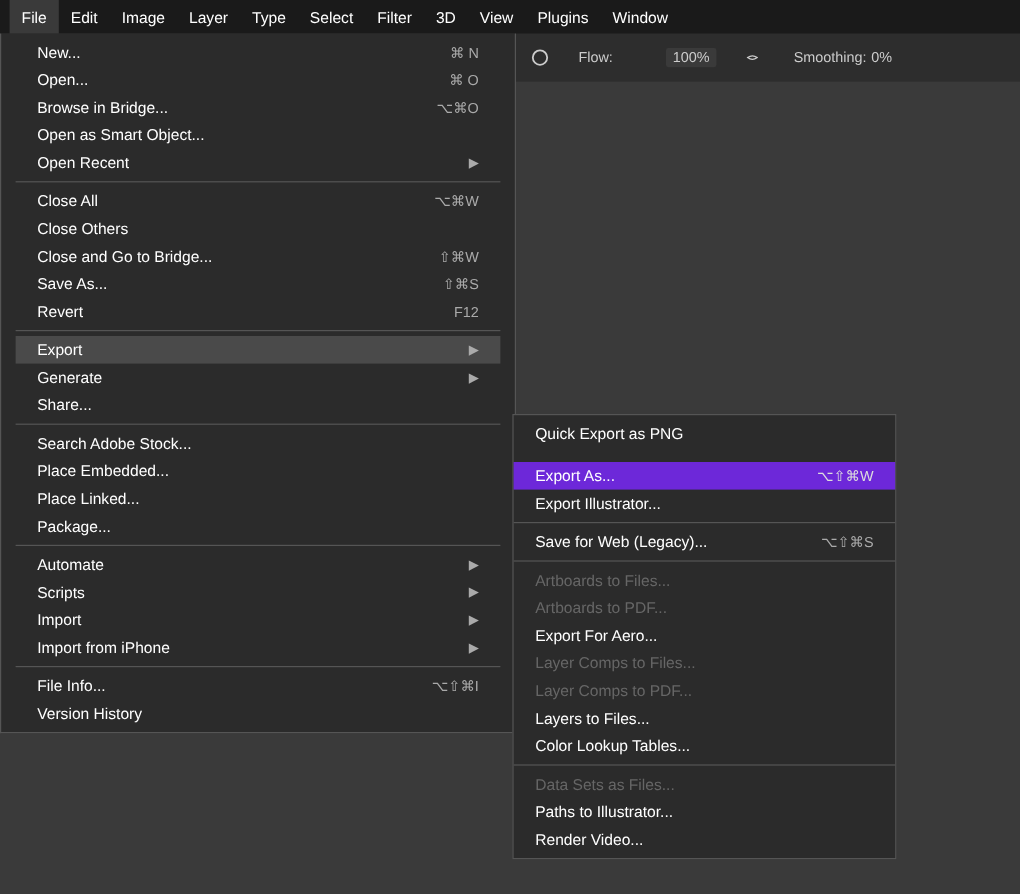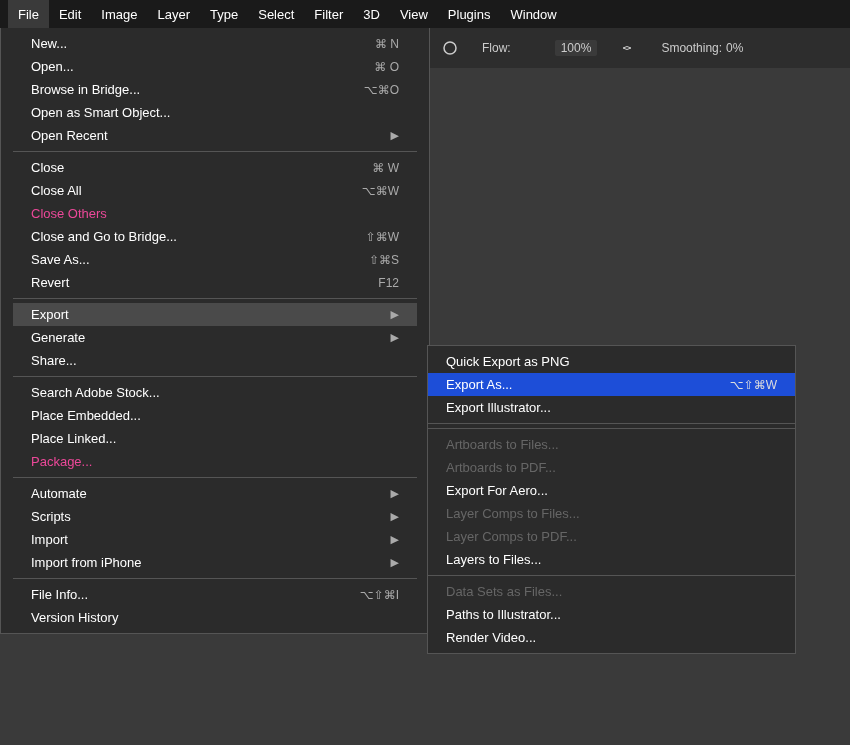--- a/index.html
+++ b/index.html
@@ -80,21 +80,21 @@
       display: flex;
       align-items: center;
       justify-content: space-between;
       padding: 4px 18px 4px 18px;
       color: #ffffff;
       cursor: pointer;
       white-space: nowrap;
       min-height: 22px;
     }
     .menu-item.disabled {
-      color: #ec4899;
+      color: #ffffff;
       cursor: default;
     }
     .menu-item.highlighted {
       background: #4a4a4a;
       gap: 17px;
     }
     .menu-item .shortcut {
       color: #aaa;
       font-size: 12px;
       margin-left: 20px;
@@ -111,39 +111,40 @@
       height: 1px;
       background: #555;
       margin: 4px 0;
     }
 
     
     .export-submenu {
       position: absolute;
       top: 345px;
       left: 427px;
-      width: 369px;
+      width: 320px;
       background: #2b2b2b;
       border: 1px solid #555;
       z-index: 300;
       padding: 4px 0;
     }
 
     .submenu-item {
       display: flex;
       align-items: center;
       justify-content: space-between;
       padding: 4px 18px;
       color: #ffffff;
       cursor: pointer;
       white-space: nowrap;
       min-height: 22px;
     }
     .submenu-item.highlighted {
-      background: #1d4ed8;
+      background: #6d28d9;
+      margin-top: 12px;
     }
     .submenu-item.disabled {
       color: #666;
       cursor: default;
     }
     .submenu-item .shortcut {
       color: #aaa;
       font-size: 12px;
       margin-left: 20px;
     }
@@ -226,24 +227,20 @@
     <span class="shortcut"></span>
   </div>
   <div class="menu-item">
     <span>Open Recent</span>
     <span class="arrow">▶</span>
   </div>
 
   <div class="menu-separator"></div>
 
   <div class="menu-item">
-    <span>Close</span>
-    <span class="shortcut">⌘ W</span>
-  </div>
-  <div class="menu-item">
     <span>Close All</span>
     <span class="shortcut">⌥⌘W</span>
   </div>
   <div class="menu-item disabled">
     <span>Close Others</span>
     <span class="shortcut"></span>
   </div>
   <div class="menu-item">
     <span>Close and Go to Bridge...</span>
     <span class="shortcut">⇧⌘W</span>
@@ -326,20 +323,24 @@
   <div class="submenu-item highlighted">
     <span>Export As...</span>
     <span class="shortcut">⌥⇧⌘W</span>
   </div>
   <div class="submenu-item">
     <span>Export Illustrator...</span>
   </div>
 
   <div class="submenu-separator"></div>
 
+  <div class="submenu-item">
+    <span>Save for Web (Legacy)...</span>
+    <span class="shortcut">⌥⇧⌘S</span>
+  </div>
 
   <div class="submenu-separator"></div>
 
   <div class="submenu-item disabled">
     <span>Artboards to Files...</span>
   </div>
   <div class="submenu-item disabled">
     <span>Artboards to PDF...</span>
   </div>
   <div class="submenu-item">
@@ -347,20 +348,23 @@
   </div>
   <div class="submenu-item disabled">
     <span>Layer Comps to Files...</span>
   </div>
   <div class="submenu-item disabled">
     <span>Layer Comps to PDF...</span>
   </div>
   <div class="submenu-item">
     <span>Layers to Files...</span>
   </div>
+  <div class="submenu-item">
+    <span>Color Lookup Tables...</span>
+  </div>
 
   <div class="submenu-separator"></div>
 
   <div class="submenu-item disabled">
     <span>Data Sets as Files...</span>
   </div>
   <div class="submenu-item">
     <span>Paths to Illustrator...</span>
   </div>
   <div class="submenu-item">

